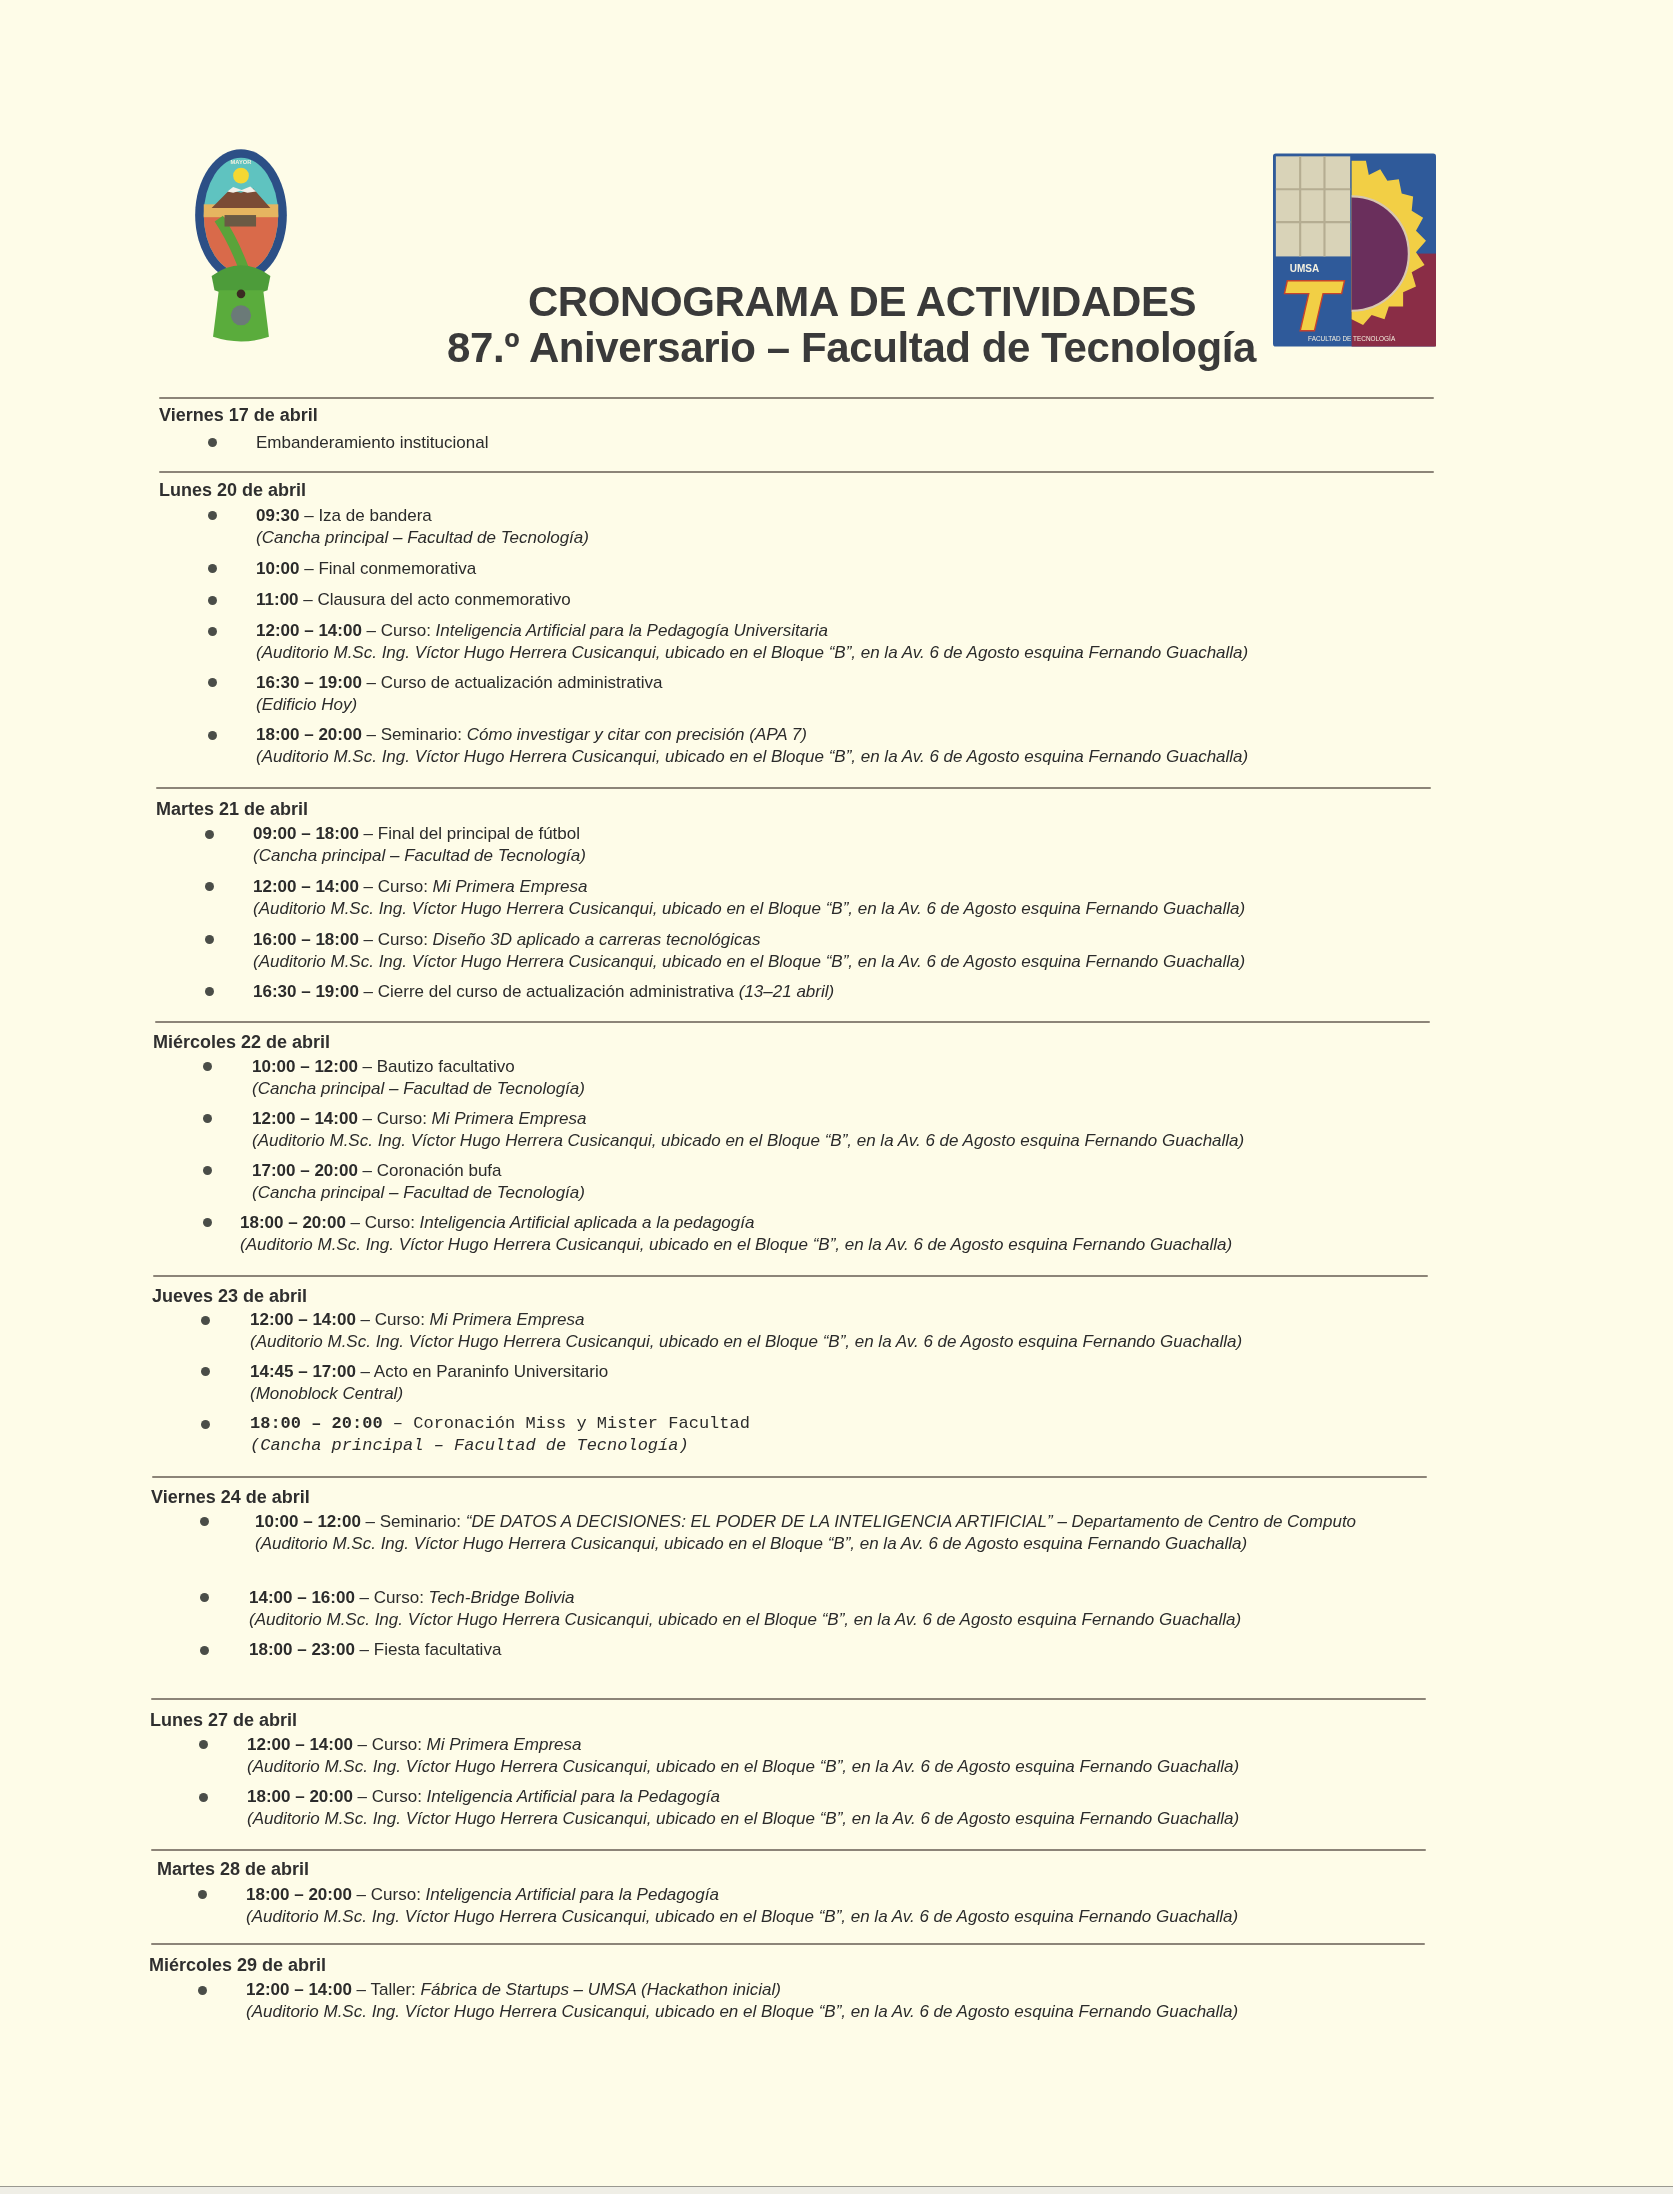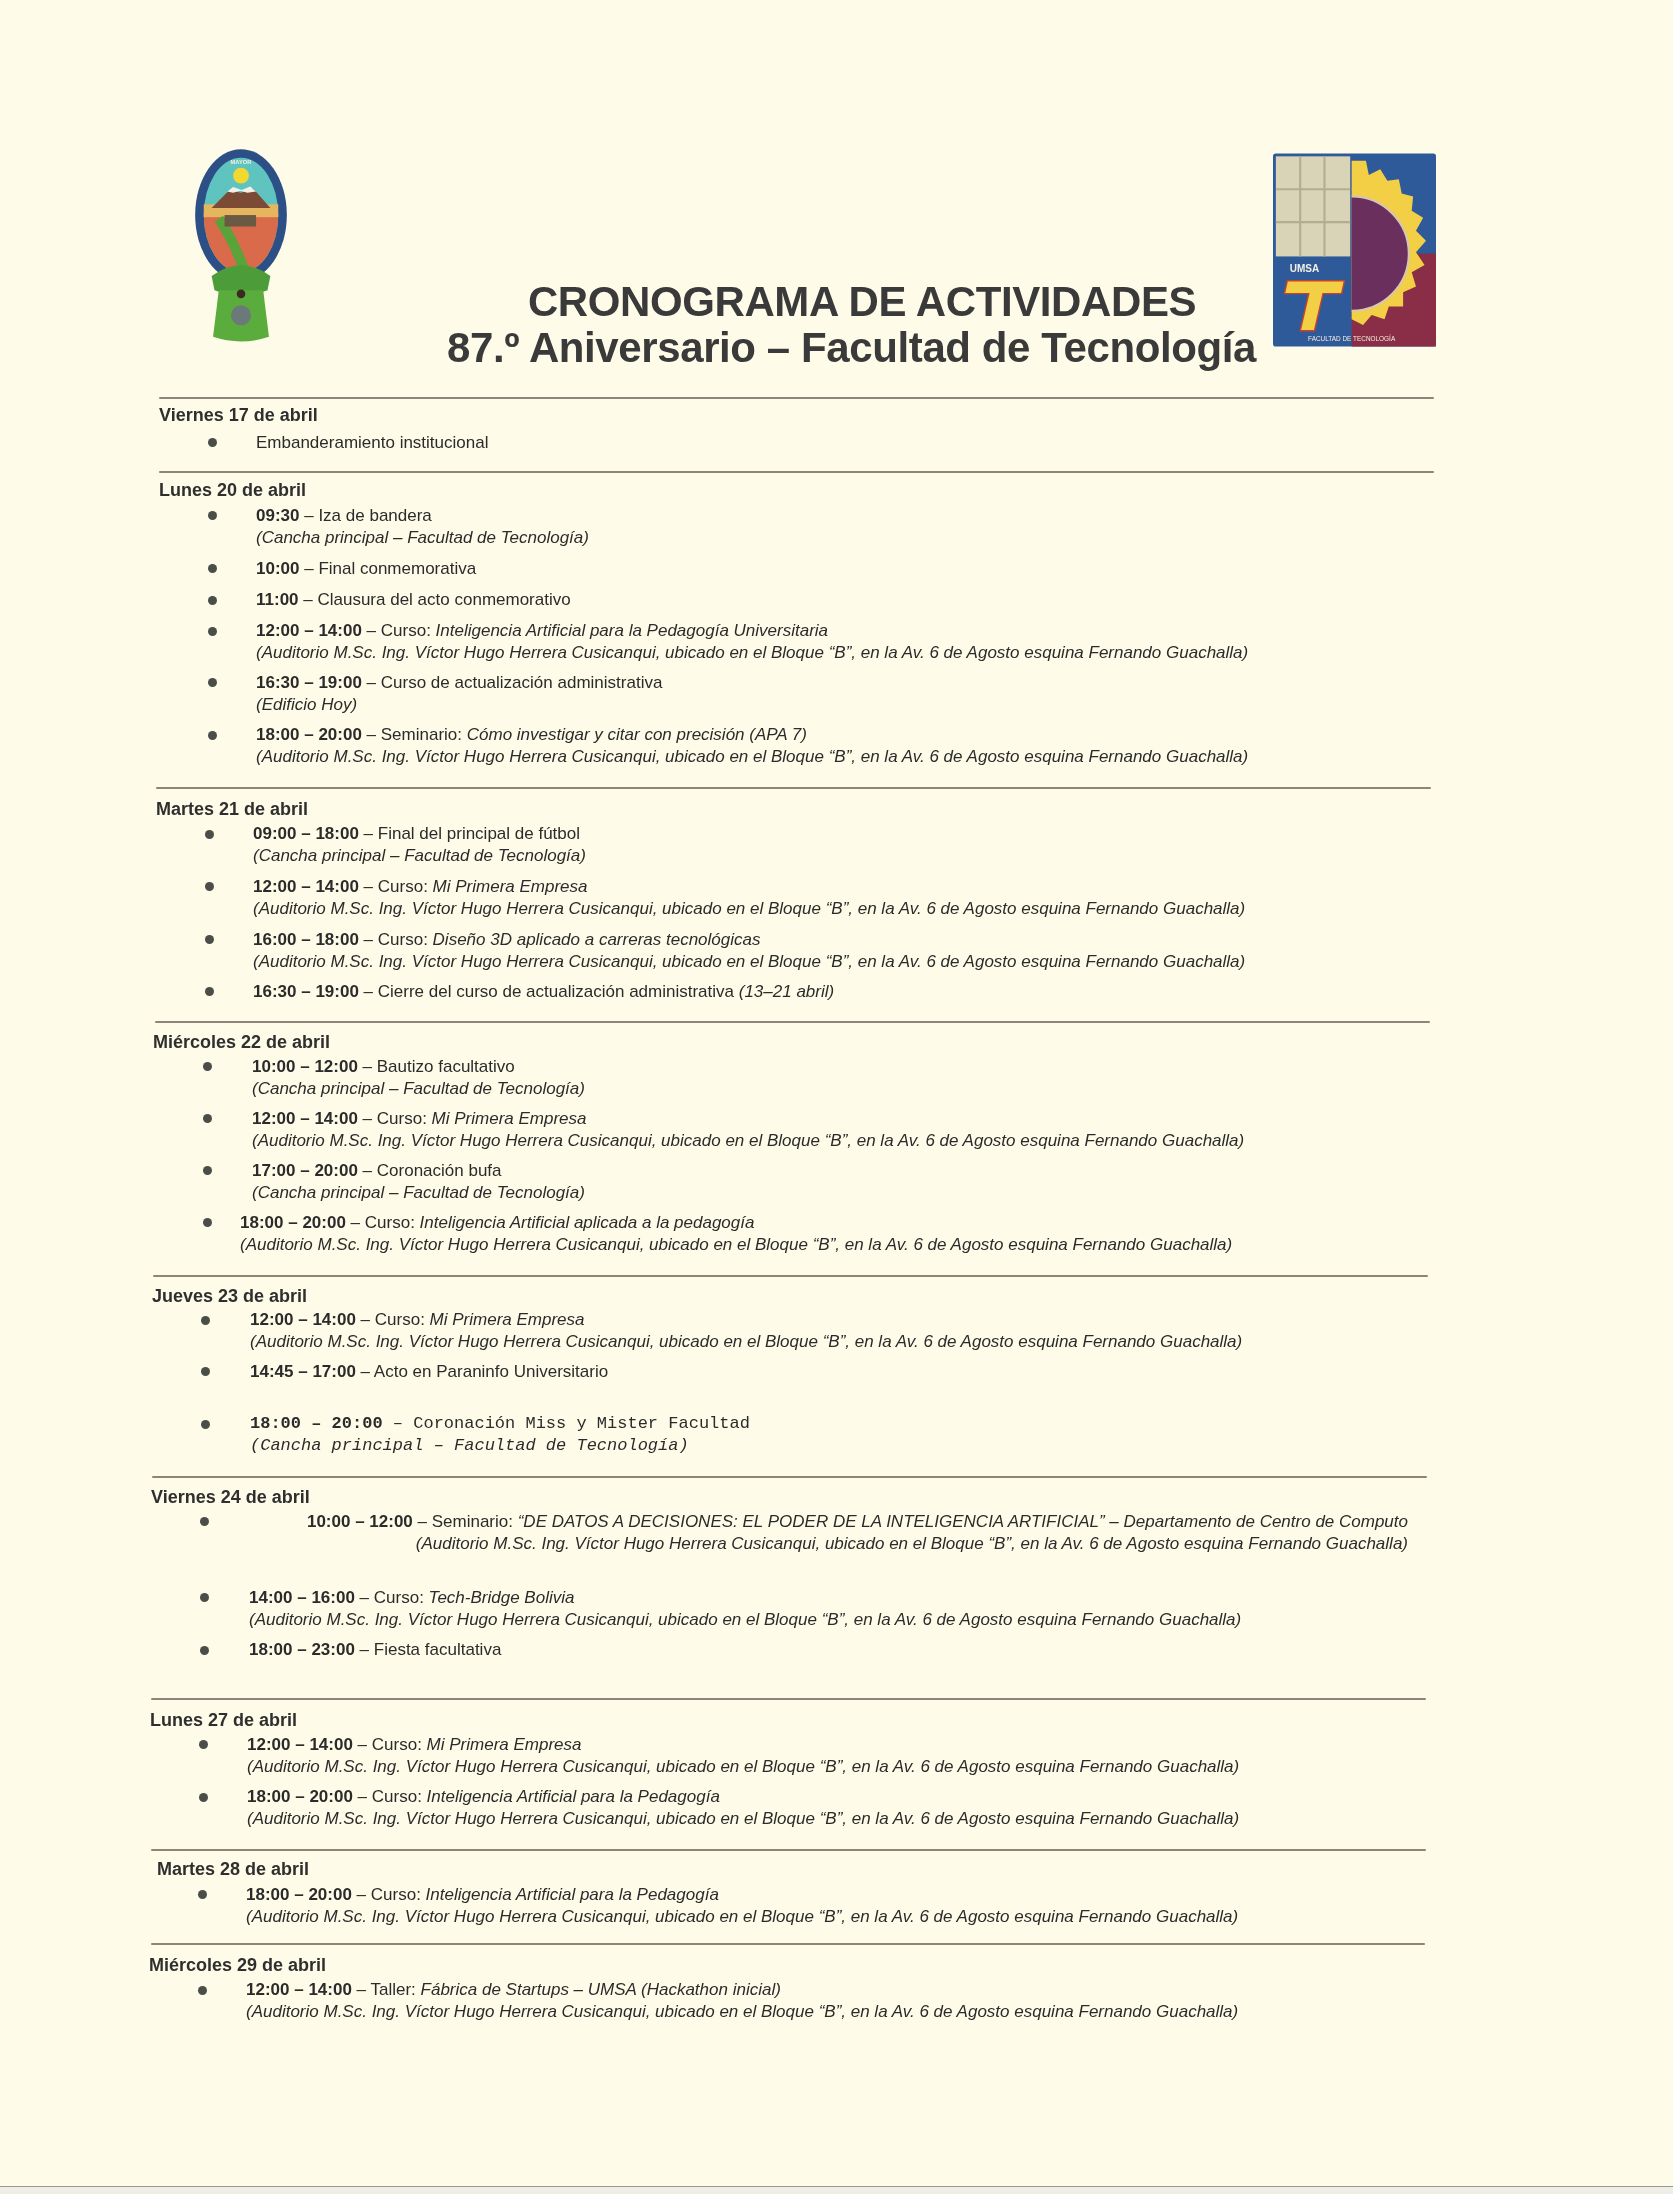--- a/index.html
+++ b/index.html
@@ -113,27 +113,27 @@
     <div class="item" style="left: 252px; top: 1108px;"><span class="time">12:00 – 14:00</span><span> – </span><span>Curso: </span><span class="it">Mi Primera Empresa</span><span class="loc">(Auditorio M.Sc. Ing. Víctor Hugo Herrera Cusicanqui, ubicado en el Bloque “B”, en la Av. 6 de Agosto esquina Fernando Guachalla)</span></div>
     <div class="bullet" style="left: 203px; top: 1166px;"></div>
     <div class="item" style="left: 252px; top: 1160px;"><span class="time">17:00 – 20:00</span><span> – </span><span>Coronación bufa</span><span class="loc">(Cancha principal – Facultad de Tecnología)</span></div>
     <div class="bullet" style="left: 203px; top: 1218px;"></div>
     <div class="item" style="left: 240px; top: 1212px;"><span class="time">18:00 – 20:00</span><span> – </span><span>Curso: </span><span class="it">Inteligencia Artificial aplicada a la pedagogía</span><span class="loc">(Auditorio M.Sc. Ing. Víctor Hugo Herrera Cusicanqui, ubicado en el Bloque “B”, en la Av. 6 de Agosto esquina Fernando Guachalla)</span></div>
     <div class="divider" style="left: 153px; top: 1275px; width: 1275px;"></div>
     <div class="day-heading" style="left: 152px; top: 1286px;">Jueves 23 de abril</div>
     <div class="bullet" style="left: 201px; top: 1316px;"></div>
     <div class="item" style="left: 250px; top: 1309px;"><span class="time">12:00 – 14:00</span><span> – </span><span>Curso: </span><span class="it">Mi Primera Empresa</span><span class="loc">(Auditorio M.Sc. Ing. Víctor Hugo Herrera Cusicanqui, ubicado en el Bloque “B”, en la Av. 6 de Agosto esquina Fernando Guachalla)</span></div>
     <div class="bullet" style="left: 201px; top: 1367px;"></div>
-    <div class="item" style="left: 250px; top: 1361px;"><span class="time">14:45 – 17:00</span><span> – </span><span>Acto en Paraninfo Universitario</span></div>
+    <div class="item" style="left: 250px; top: 1361px;"><span class="time">14:45 – 17:00</span><span> – </span><span>Acto en Paraninfo Universitario</span><span class="loc">(Monoblock Central)</span></div>
     <div class="bullet" style="left: 201px; top: 1420px;"></div>
     <div class="item" style="left: 250px; top: 1413px; font-family: Liberation Mono, monospace;"><span class="time">18:00 – 20:00</span><span> – </span><span>Coronación Miss y Mister Facultad</span><span class="loc">(Cancha principal – Facultad de Tecnología)</span></div>
     <div class="divider" style="left: 152px; top: 1476px; width: 1275px;"></div>
     <div class="day-heading" style="left: 151px; top: 1487px;">Viernes 24 de abril</div>
     <div class="bullet" style="left: 200px; top: 1517px;"></div>
-    <div class="item" style="left: 232px; top: 1511px; text-align: right;"><span class="time">10:00 – 12:00</span><span> – </span><span>Seminario: </span><span class="it">“DE DATOS A DECISIONES: EL PODER DE LA INTELIGENCIA ARTIFICIAL” – Departamento de Centro de Computo (Auditorio M.Sc. Ing. Víctor Hugo Herrera Cusicanqui, ubicado en el Bloque “B”, en la Av. 6 de Agosto esquina Fernando Guachalla)</span></div>
+    <div class="item" style="left: 255px; top: 1511px;"><span class="time">10:00 – 12:00</span><span> – </span><span>Seminario: </span><span class="it">“DE DATOS A DECISIONES: EL PODER DE LA INTELIGENCIA ARTIFICIAL” – Departamento de Centro de Computo (Auditorio M.Sc. Ing. Víctor Hugo Herrera Cusicanqui, ubicado en el Bloque “B”, en la Av. 6 de Agosto esquina Fernando Guachalla)</span></div>
     <div class="bullet" style="left: 200px; top: 1593px;"></div>
     <div class="item" style="left: 249px; top: 1587px;"><span class="time">14:00 – 16:00</span><span> – </span><span>Curso: </span><span class="it">Tech-Bridge Bolivia</span><span class="loc">(Auditorio M.Sc. Ing. Víctor Hugo Herrera Cusicanqui, ubicado en el Bloque “B”, en la Av. 6 de Agosto esquina Fernando Guachalla)</span></div>
     <div class="bullet" style="left: 200px; top: 1646px;"></div>
     <div class="item" style="left: 249px; top: 1639px;"><span class="time">18:00 – 23:00</span><span> – </span><span>Fiesta facultativa</span></div>
     <div class="divider" style="left: 151px; top: 1698px; width: 1275px;"></div>
     <div class="day-heading" style="left: 150px; top: 1710px;">Lunes 27 de abril</div>
     <div class="bullet" style="left: 199px; top: 1740px;"></div>
     <div class="item" style="left: 247px; top: 1734px;"><span class="time">12:00 – 14:00</span><span> – </span><span>Curso: </span><span class="it">Mi Primera Empresa</span><span class="loc">(Auditorio M.Sc. Ing. Víctor Hugo Herrera Cusicanqui, ubicado en el Bloque “B”, en la Av. 6 de Agosto esquina Fernando Guachalla)</span></div>
     <div class="bullet" style="left: 199px; top: 1793px;"></div>
     <div class="item" style="left: 247px; top: 1786px;"><span class="time">18:00 – 20:00</span><span> – </span><span>Curso: </span><span class="it">Inteligencia Artificial para la Pedagogía</span><span class="loc">(Auditorio M.Sc. Ing. Víctor Hugo Herrera Cusicanqui, ubicado en el Bloque “B”, en la Av. 6 de Agosto esquina Fernando Guachalla)</span></div>

